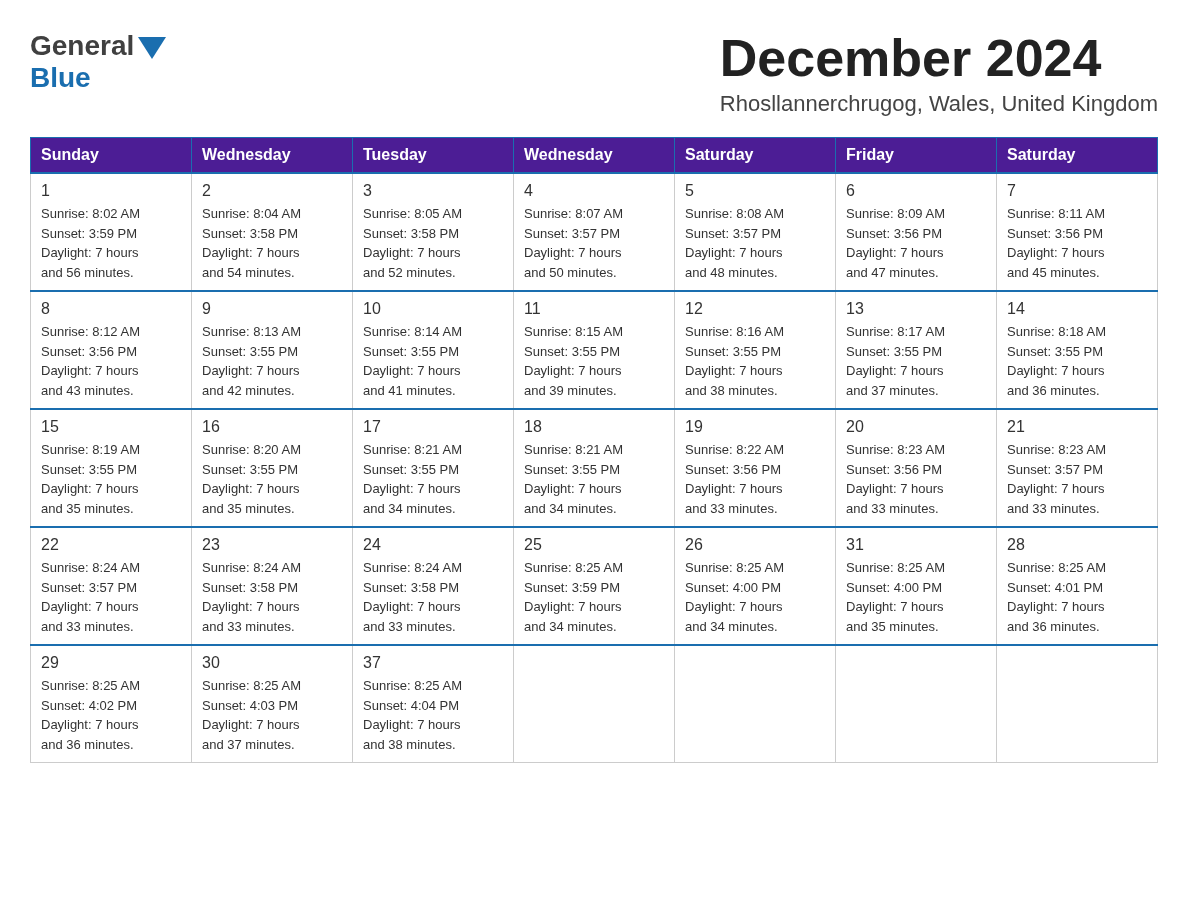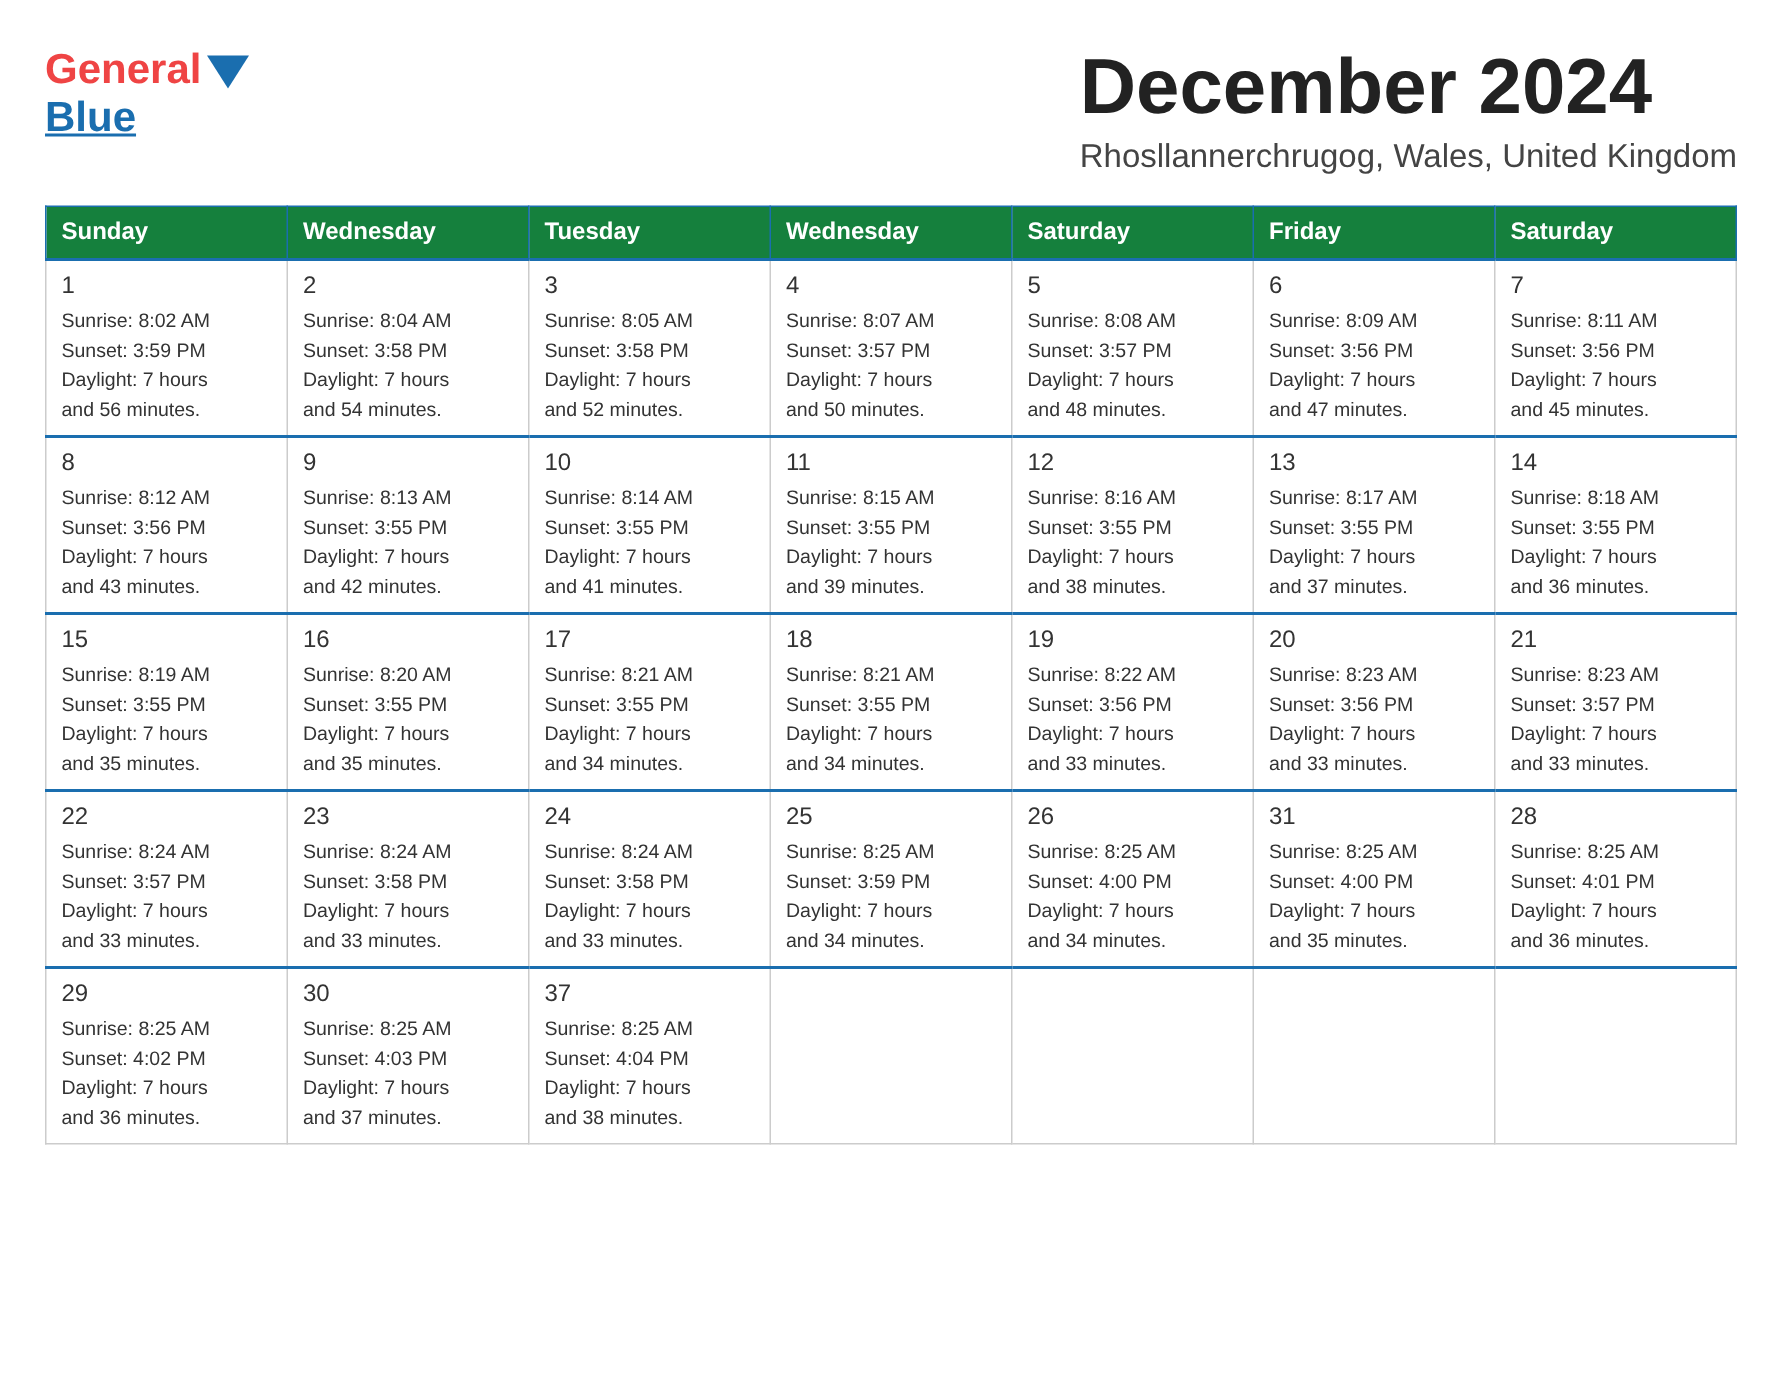--- a/index.html
+++ b/index.html
@@ -21,36 +21,35 @@
       flex-direction: column;
       align-items: flex-start;
     }
     .logo-top {
       display: flex;
       align-items: center;
     }
     .logo-general {
       font-size: 28px;
       font-weight: bold;
-      color: #ef4444;
+      color: #404040;
     }
     .logo-triangle {
       width: 0;
       height: 0;
       border-left: 14px solid transparent;
       border-right: 14px solid transparent;
       border-top: 22px solid #1a6eaf;
       margin-left: 4px;
       margin-top: 4px;
     }
     .logo-blue {
       font-size: 28px;
       font-weight: bold;
       color: #1a6eaf;
-      text-decoration: underline;
     }
     .title-area {
       text-align: left;
     }
     .month-title {
       font-size: 52px;
       font-weight: bold;
       color: #222;
       line-height: 1.1;
     }
@@ -58,21 +57,21 @@
       font-size: 22px;
       color: #444;
       margin-top: 4px;
     }
     .calendar-table {
       width: 100%;
       border-collapse: collapse;
       border: 1px solid #ccc;
     }
     .calendar-table th {
-      background-color: #15803d;
+      background-color: #4c1d95;
       color: #fff;
       text-align: left;
       padding: 8px 10px;
       font-size: 16px;
       border: 1px solid #1a6eaf;
     }
     .calendar-table td {
       vertical-align: top;
       padding: 8px 10px;
       border: 1px solid #ccc;

